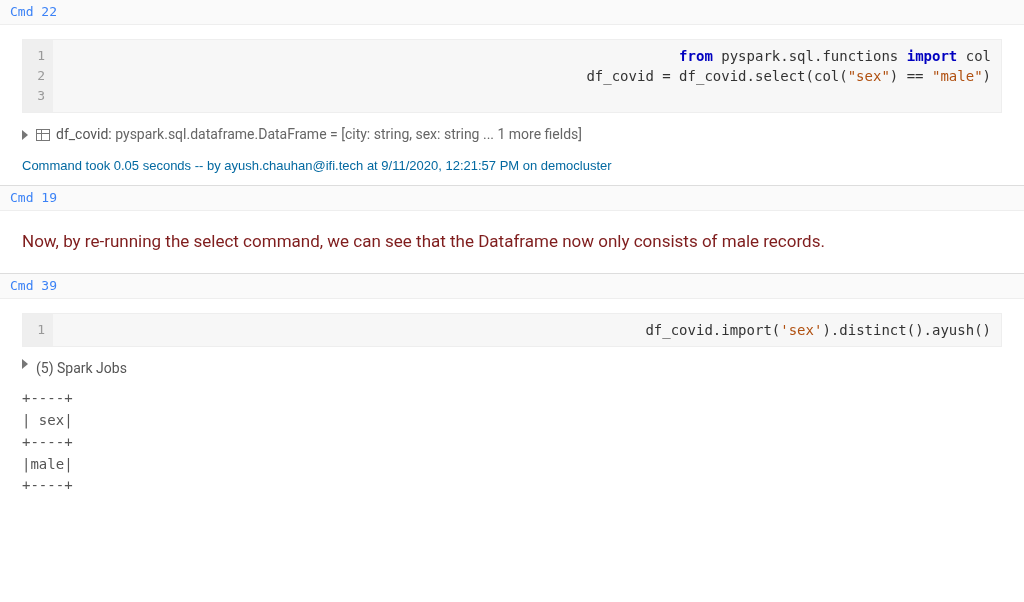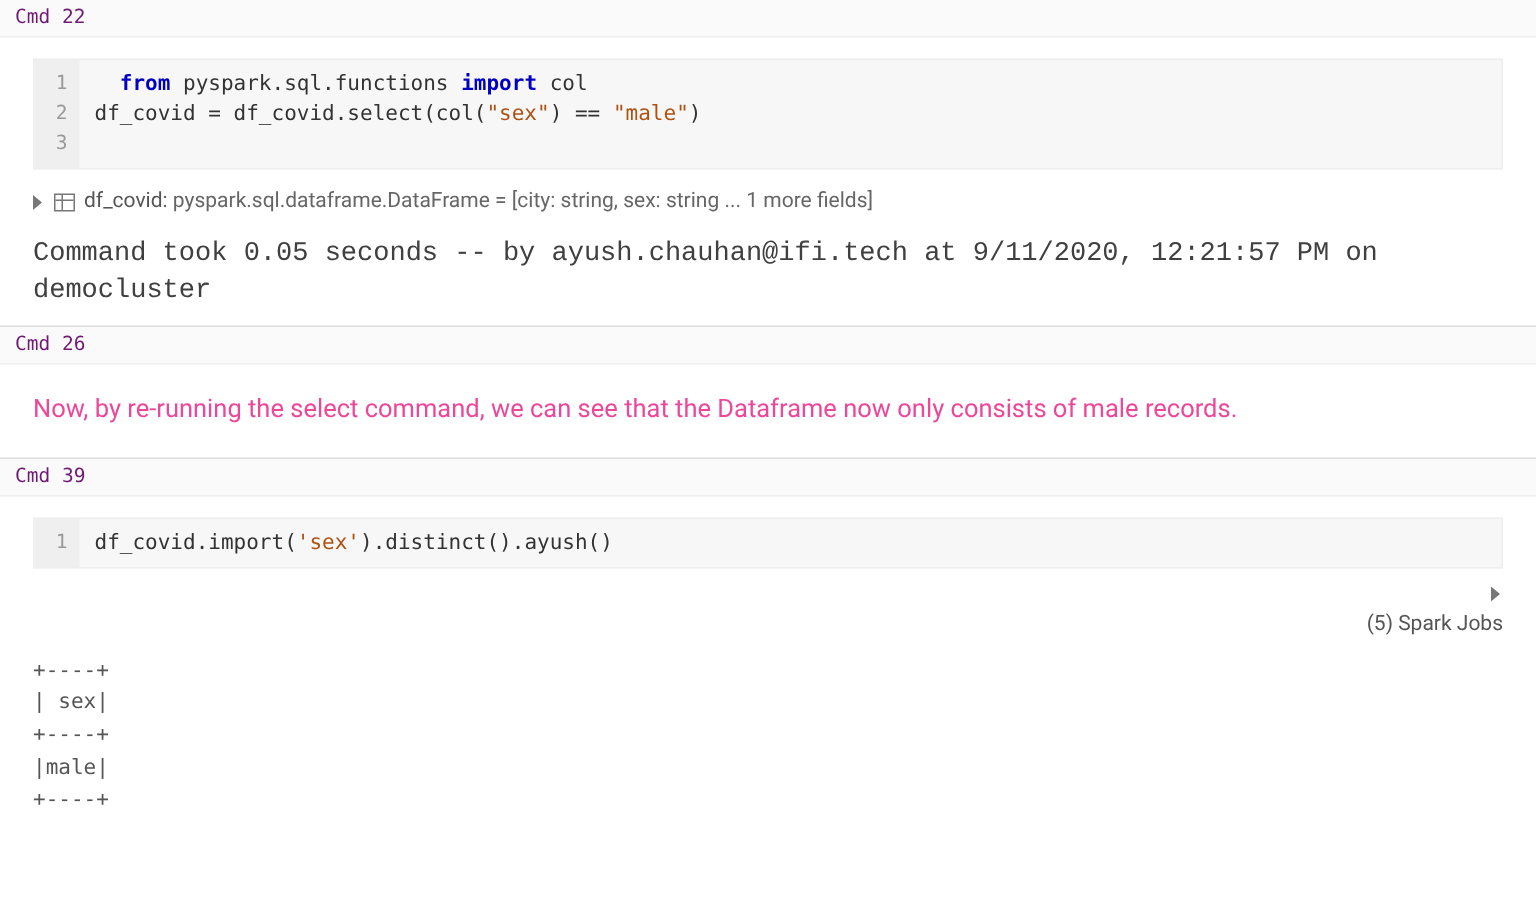--- a/index.html
+++ b/index.html
@@ -9,21 +9,21 @@
     color: #333;
     background: #fff;
     width: 1024px;
     line-height: 1.4;
   }
   .cell-wrapper { border-bottom: 1px solid #ddd; }
   .cmd-header {
     padding: 3px 10px;
     font-family: Menlo, Consolas, monospace;
     font-size: 13px;
-    color: #701a75;
+    color: #3b82f6;
     background: #fafafa;
     border-bottom: 1px solid #eee;
   }
   .code-block {
     background: #f7f7f7;
     border: 1px solid #eee;
     margin: 14px 22px 8px 22px;
     font-family: Menlo, Consolas, monospace;
     font-size: 14px;
     display: flex;
@@ -34,20 +34,21 @@
     text-align: right;
     padding: 6px 8px 6px 10px;
     user-select: none;
     min-width: 30px;
   }
   .gutter-line { height: 20px; line-height: 20px; font-size: 13px; }
   .code-lines {
     padding: 6px 10px;
     flex: 1;
     color: #333;
+    text-align: right;
   }
   .code-line { height: 20px; line-height: 20px; white-space: pre; }
   .kw { color: #0000c0; font-weight: 600; }
   .str { color: #b05010; }
   .output-area {
     margin: 4px 22px 8px 22px;
     font-size: 14px;
     color: #555;
   }
   .schema-row {
@@ -81,37 +82,36 @@
   .table-icon:after {
     content: "";
     position: absolute;
     top: 0; bottom: 0; left: 4px;
     border-left: 1px solid #777;
   }
   .schema-text { color: #666; font-size: 14px; }
   .schema-text .df-name { color: #555; }
   .status-line {
     margin: 4px 22px 10px 22px;
-    font-family: Liberation Mono, monospace;
-    font-size: 18px;
-    color: #404040;
+    font-family: Liberation Sans, sans-serif;
+    font-size: 13px;
+    color: #0369a1;
   }
   .markdown-body {
     padding: 18px 22px;
     font-size: 17px;
-    color: #ec4899;
+    color: #7f1d1d;
     line-height: 1.5;
   }
   .spark-jobs {
     display: flex;
-    align-items: flex-end;
+    align-items: flex-start;
     gap: 6px;
     padding: 4px 0 6px 0;
     cursor: pointer;
-    flex-direction: column;
   }
   .ascii-output {
     font-family: Menlo, Consolas, monospace;
     font-size: 14px;
     color: #555;
     white-space: pre;
     line-height: 1.55;
     margin-top: 4px;
   }
 </style>
@@ -141,21 +141,21 @@
       <span class="schema-text">
         <span class="df-name">df_covid: </span><span>pyspark.sql.dataframe.DataFrame = [city: string, sex: string ... 1 more fields]</span>
       </span>
     </div>
   </div>
 
   <div class="status-line">Command took 0.05 seconds -- by ayush.chauhan@ifi.tech at 9/11/2020, 12:21:57 PM on democluster</div>
 </div>
 
 <div class="cell-wrapper">
-  <div class="cmd-header">Cmd 26</div>
+  <div class="cmd-header">Cmd 19</div>
   <div class="markdown-body">Now, by re-running the select command, we can see that the Dataframe now only consists of male records.</div>
 </div>
 
 <div class="cell-wrapper" style="border-bottom:none">
   <div class="cmd-header">Cmd 39</div>
 
   <div class="code-block">
     <div class="gutter">
       <div class="gutter-line">1</div>
     </div>

